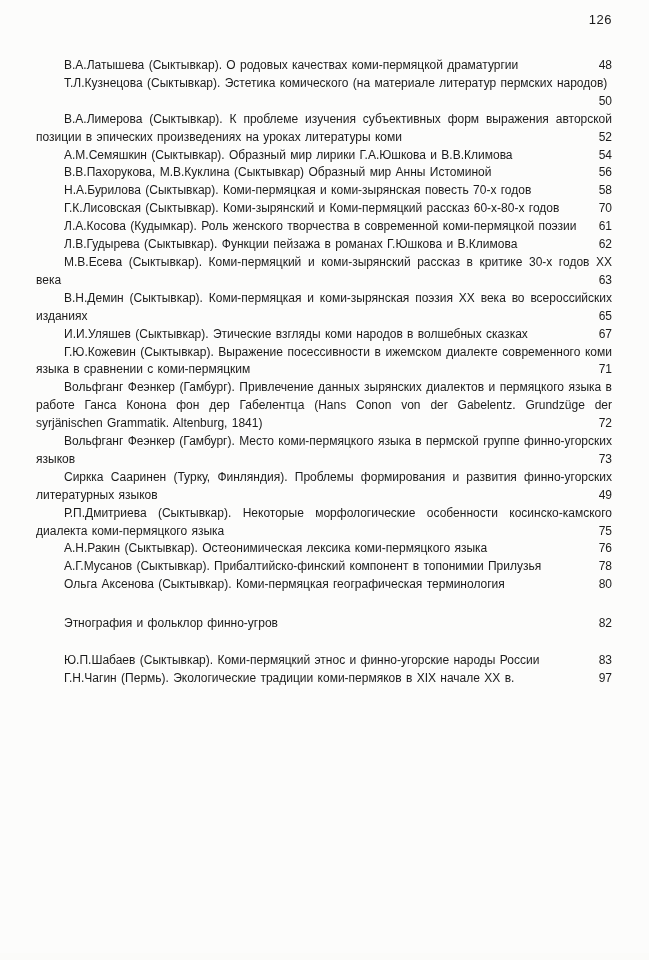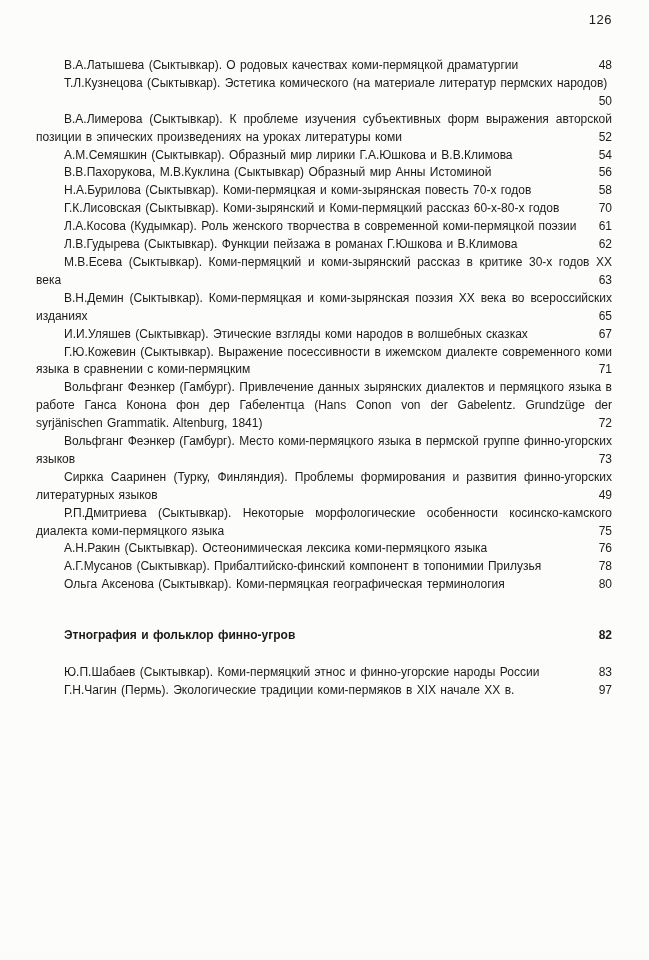--- a/index.html
+++ b/index.html
@@ -38,22 +38,22 @@
     text-align: justify;
     text-indent: 28px;
     margin: 0;
   }
   .entry .pg {
     float: right;
     padding-left: 10px;
     text-indent: 0;
   }
   .section-heading {
-    font-weight: 700;
-    margin: 33px 0 19px 0;
+    font-weight: 400;
+    margin: 21px 0 19px 0;
   }
 </style>
 </head>
 <body>
 
 <div class="page">
   <div class="page-number">126</div>
   <div class="toc">
       <div class="entry"><span class="tx">В.А.Латышева (Сыктывкар). О родовых качествах коми-пермяцкой драматургии</span><span class="pg">48</span></div>
       <div class="entry"><span class="tx">Т.Л.Кузнецова (Сыктывкар). Эстетика комического (на материале литератур пермских народов)</span><span class="pg">50</span></div>

